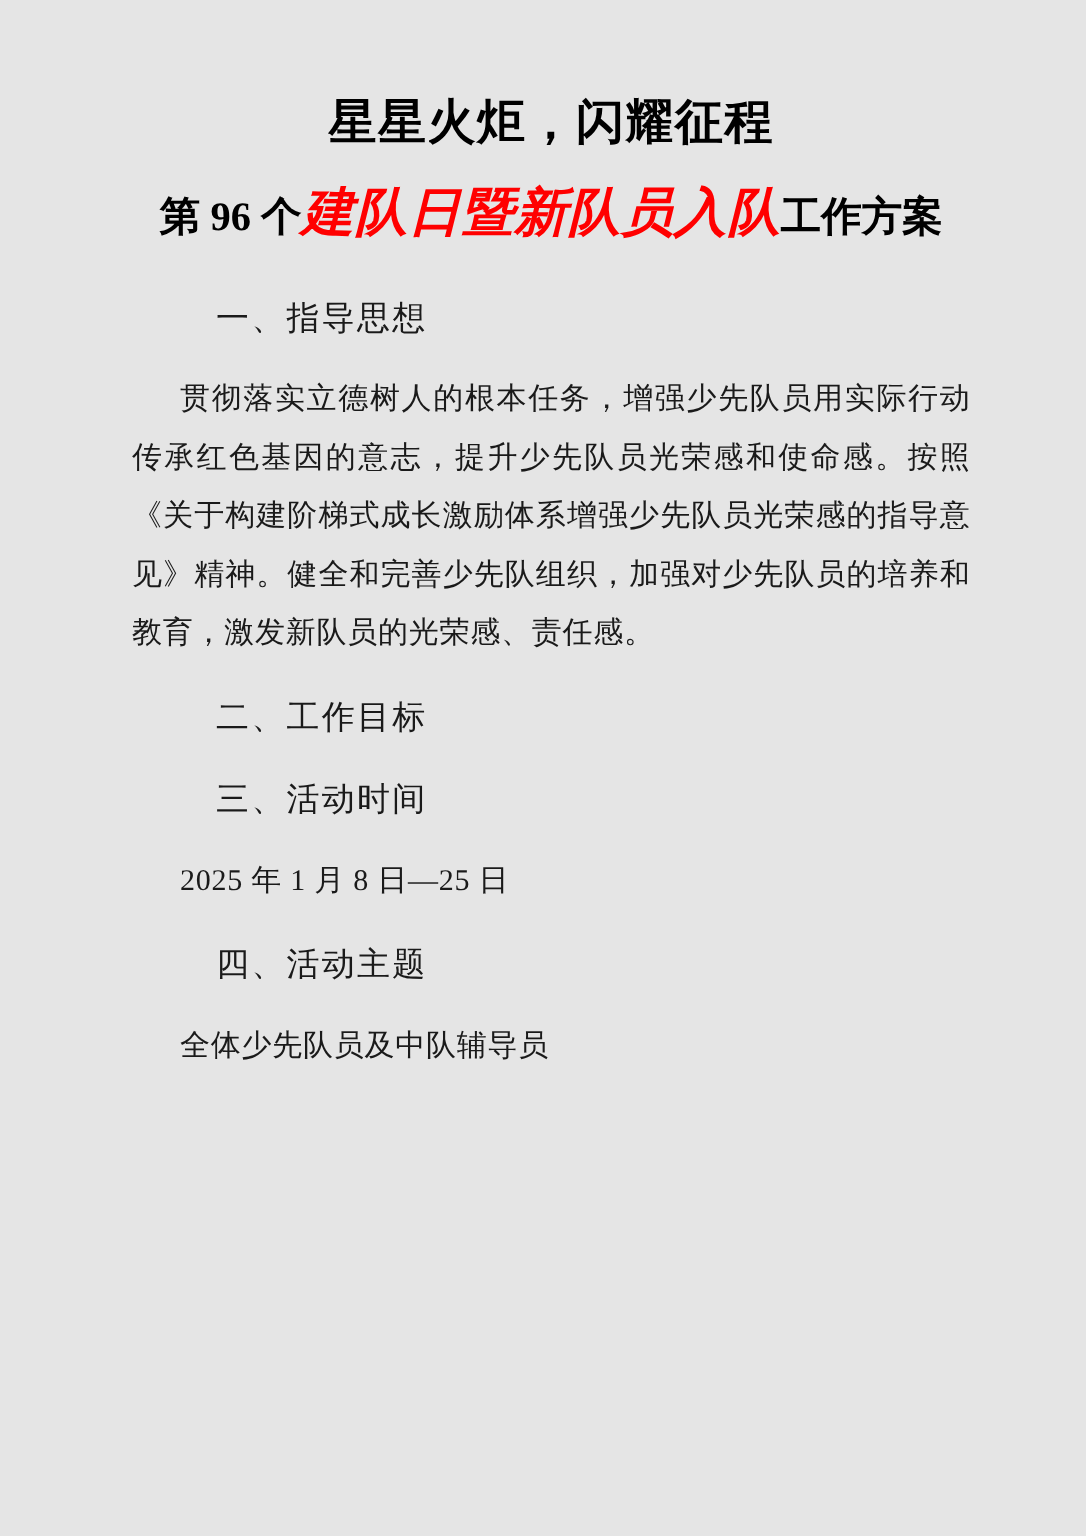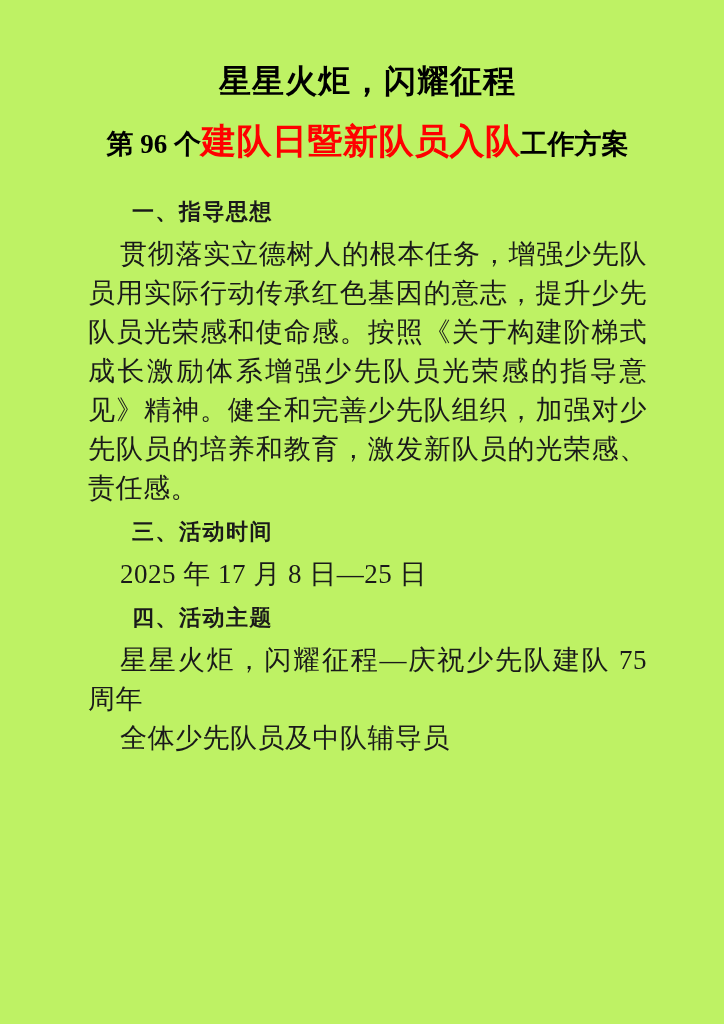--- a/index.html
+++ b/index.html
@@ -1,20 +1,20 @@
 <!DOCTYPE html>
 <html><head>
 <meta charset="utf-8">
 <style>
   html, body { margin: 0; padding: 0; background: #ffffff; }
   .page {
     position: relative;
     width: 724px;
     height: 1024px;
-    background: #bef264;
+    background: #e5e5e5;
     overflow: hidden;
     font-family: "Liberation Serif", "DejaVu Serif", serif;
     color: #000000;
   }
   .content {
     padding: 0 77px 0 88px;
   }
   .doc-title {
     margin: 58px 0 0 0;
     text-align: center;
@@ -30,36 +30,37 @@
     text-align: center;
     font-weight: bold;
     font-size: 27px;
     line-height: 52px;
     color: #000000;
     white-space: nowrap;
   }
   .doc-subtitle .hl {
     font-size: 35px;
     letter-spacing: 0.5px;
+    font-style: italic;
   }
   .doc-body {
     margin-top: 22px;
   }
   .sec-heading {
-    margin: 4px;
+    margin: 16px;
     font-size: 22px;
-    font-weight: bold;
+    font-weight: normal;
     line-height: 39px;
     text-indent: 40px;
     color: #1a1a1a;
     letter-spacing: 1.5px;
   }
   .sec-para {
     margin: 0;
-    font-size: 27px;
+    font-size: 20px;
     line-height: 39px;
     text-indent: 32px;
     text-align: justify;
     text-justify: inter-character;
     color: #1a1a1a;
     letter-spacing: 0.5px;
   }
 </style>
 </head>
 <body>
@@ -69,24 +70,24 @@
 
     <h1 class="doc-title">星星火炬，闪耀征程</h1>
 
     <h2 class="doc-subtitle"><span>第 96 个</span><span class="hl" id="subtitle-highlight" style="color: rgb(255, 0, 0);">建队日暨新队员入队</span><span>工作方案</span></h2>
 
     <div class="doc-body">
 
       <h3 class="sec-heading">一、指导思想</h3>
       <p class="sec-para">贯彻落实立德树人的根本任务，增强少先队员用实际行动传承红色基因的意志，提升少先队员光荣感和使命感。按照《关于构建阶梯式成长激励体系增强少先队员光荣感的指导意见》精神。健全和完善少先队组织，加强对少先队员的培养和教育，激发新队员的光荣感、责任感。</p>
 
+      <h3 class="sec-heading">二、工作目标</h3>
 
       <h3 class="sec-heading">三、活动时间</h3>
-      <p class="sec-para">2025 年 17 月 8 日—25 日</p>
+      <p class="sec-para">2025 年 1 月 8 日—25 日</p>
 
       <h3 class="sec-heading">四、活动主题</h3>
-      <p class="sec-para">星星火炬，闪耀征程—庆祝少先队建队 75 周年</p>
 
       <p class="sec-para">全体少先队员及中队辅导员</p>
 
     </div>
   </div>
 </div>
 
 </body></html>

